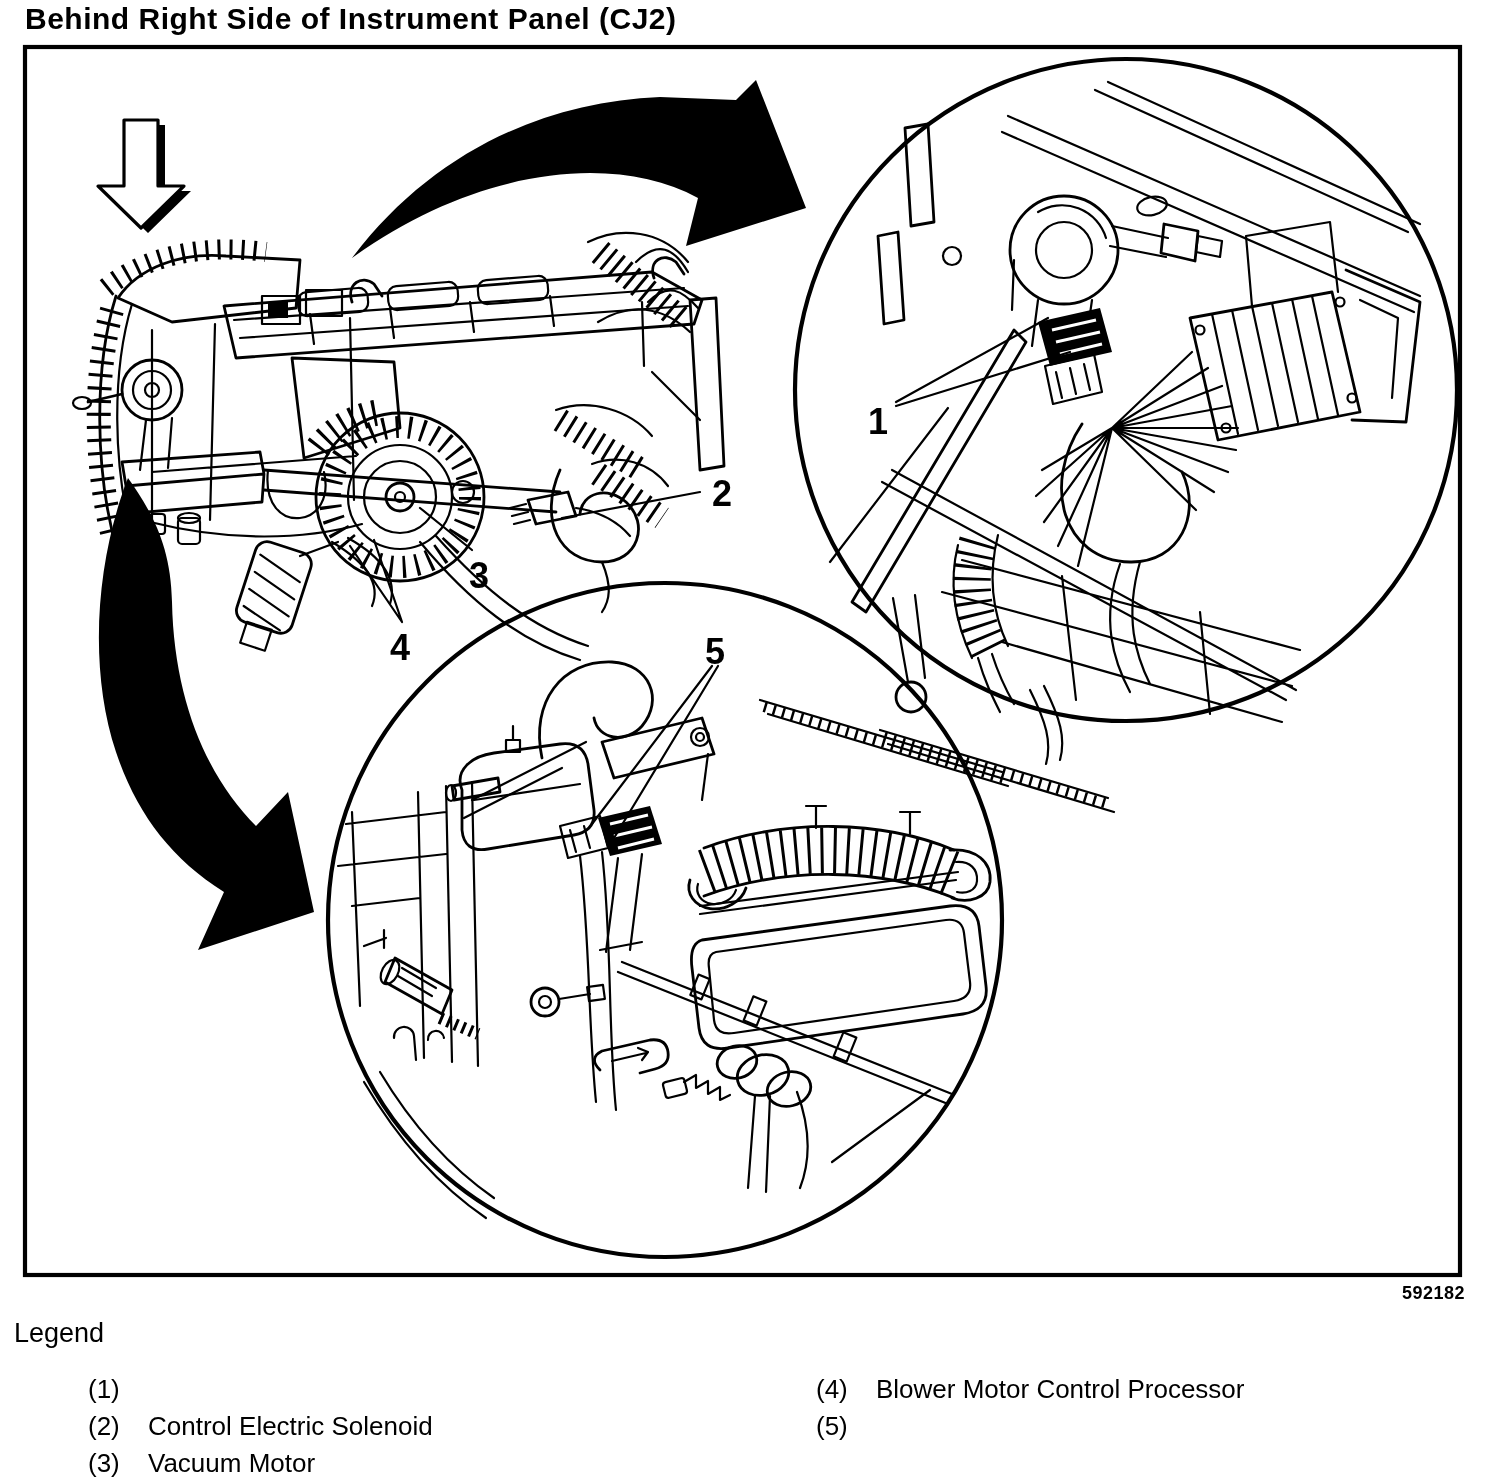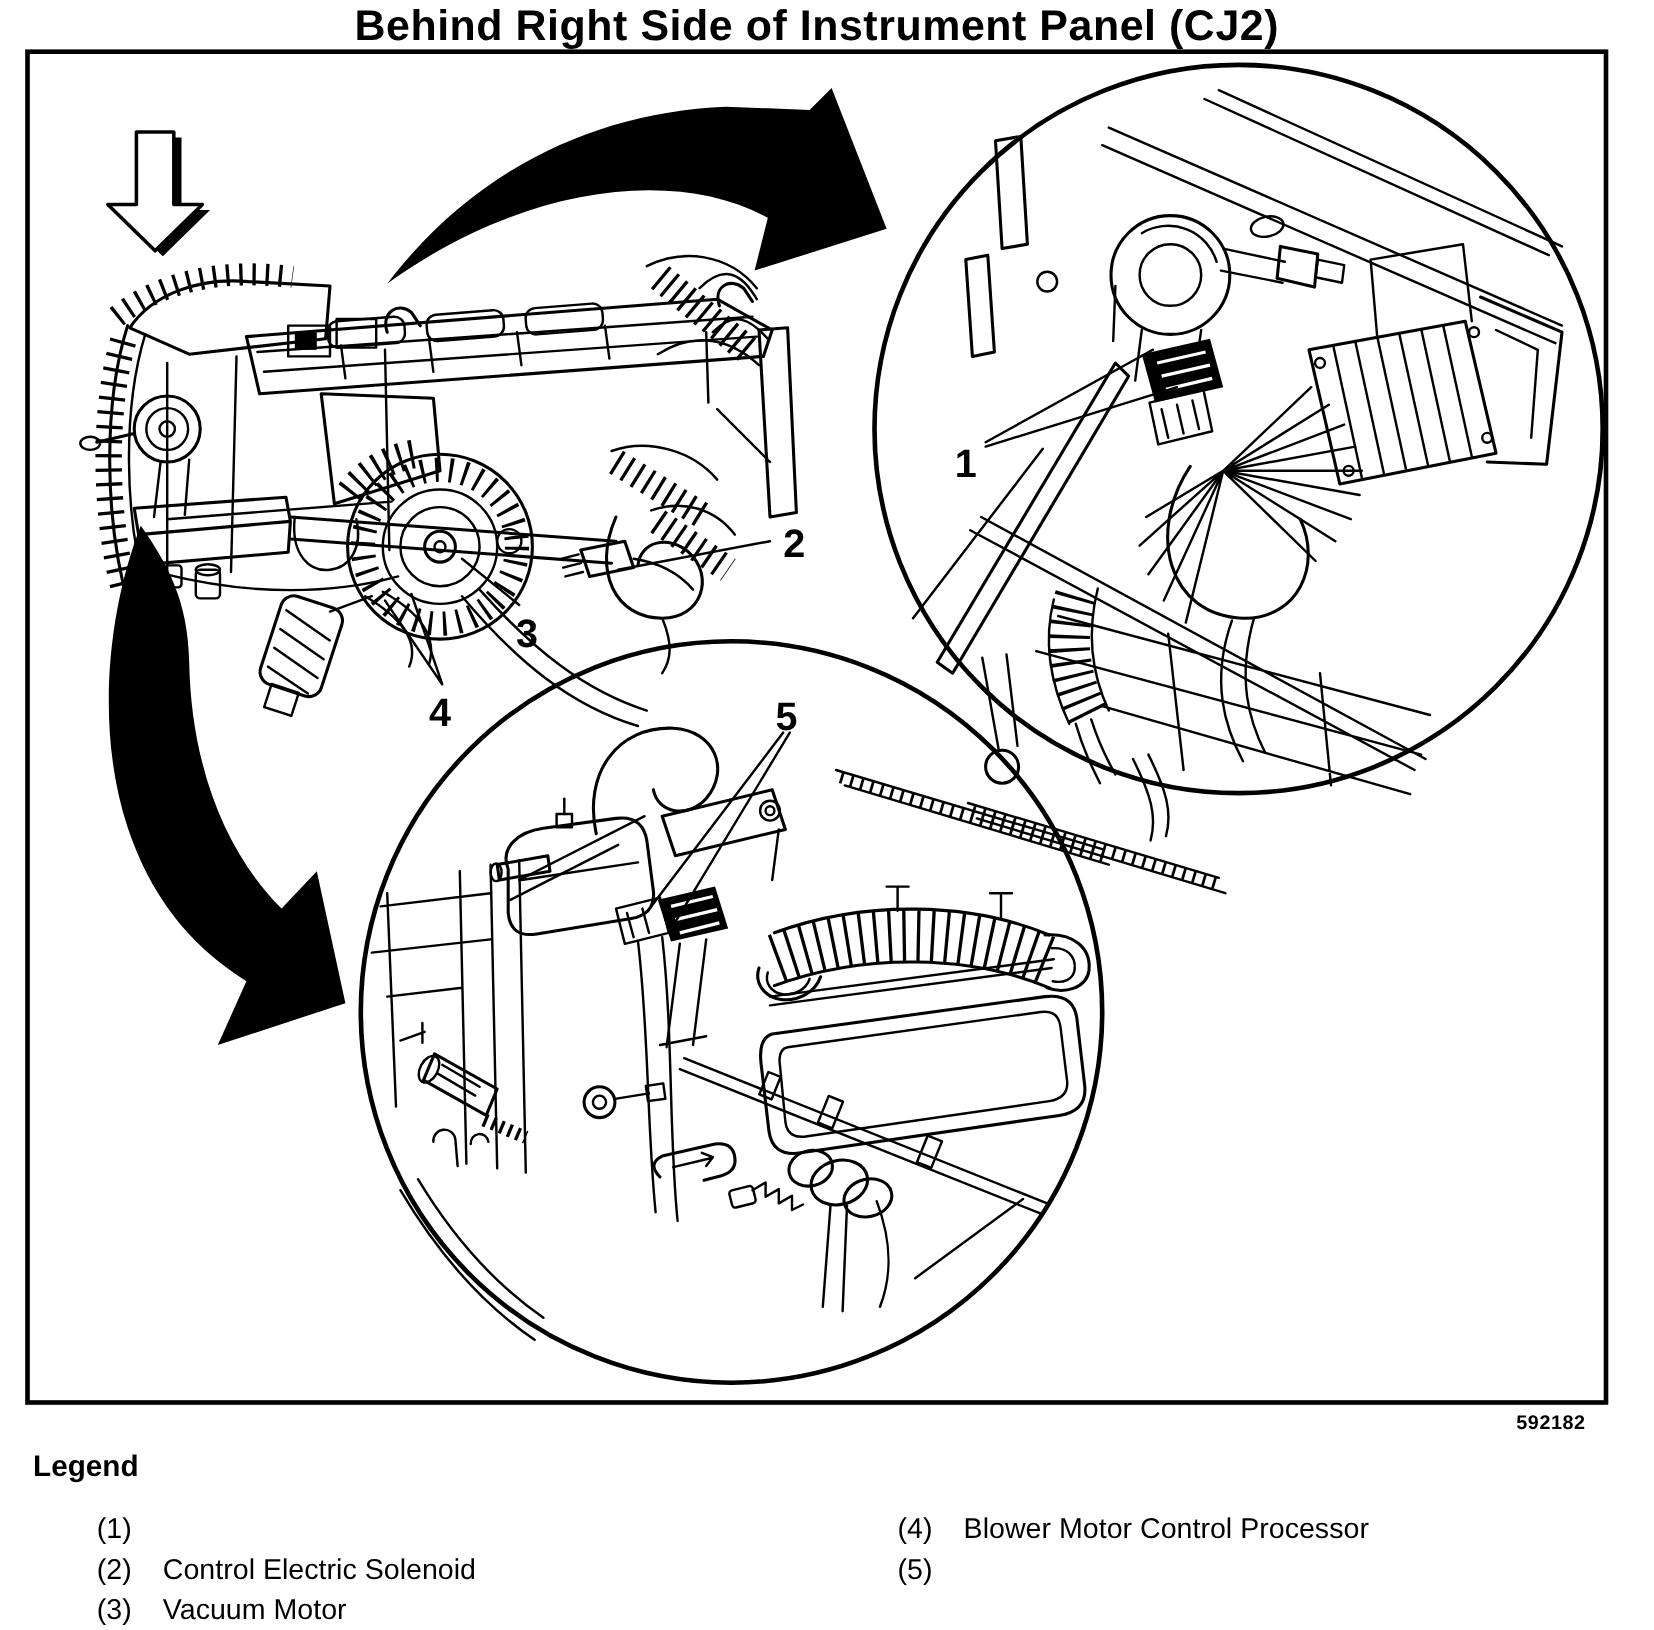--- a/index.html
+++ b/index.html
@@ -1,22 +1,22 @@
 <!DOCTYPE html>
 <html><head>
 <meta charset="utf-8">
 <style>
   html,body{margin:0;padding:0;background:#ffffff;}
   .page{position:relative;width:1504px;height:1482px;background:#fff;
         font-family:"Liberation Sans",sans-serif;color:#000;overflow:hidden;}
-  .title{position:absolute;left:25px;top:2px;width:1435px;text-align:center;
-         font-size:39px;font-weight:bold;letter-spacing:.5px;}
-  .fignum{position:absolute;left:1355px;top:1283px;width:110px;text-align:center;
+  .title{position:absolute;left:25px;top:2px;width:1435px;
+         font-size:30px;font-weight:bold;letter-spacing:.5px;}
+  .fignum{position:absolute;left:1355px;top:1283px;width:110px;text-align:right;
           font-size:18px;font-weight:bold;letter-spacing:.5px;}
-  .legend-heading{position:absolute;left:30px;top:1318px;font-size:27px;font-weight:bold;}
+  .legend-heading{position:absolute;left:14px;top:1318px;font-size:27px;font-weight:normal;}
   .leg-row{position:absolute;display:flex;font-size:26px;white-space:nowrap;}
   .leg-num{width:60px;flex:0 0 60px;}
   svg{position:absolute;left:0;top:0;}
   svg text{font-family:"Liberation Sans",sans-serif;font-weight:bold;font-size:36px;}
   .ln{fill:none;stroke:#000;stroke-width:2.8;stroke-linecap:round;stroke-linejoin:round;}
   .ln2{fill:none;stroke:#000;stroke-width:2.2;stroke-linecap:round;stroke-linejoin:round;}
   .thk{fill:none;stroke:#000;stroke-width:4.2;}
   .band{fill:none;stroke:#000;stroke-linecap:butt;}
   .wht{fill:none;stroke:#fff;stroke-width:3;}
 </style>

